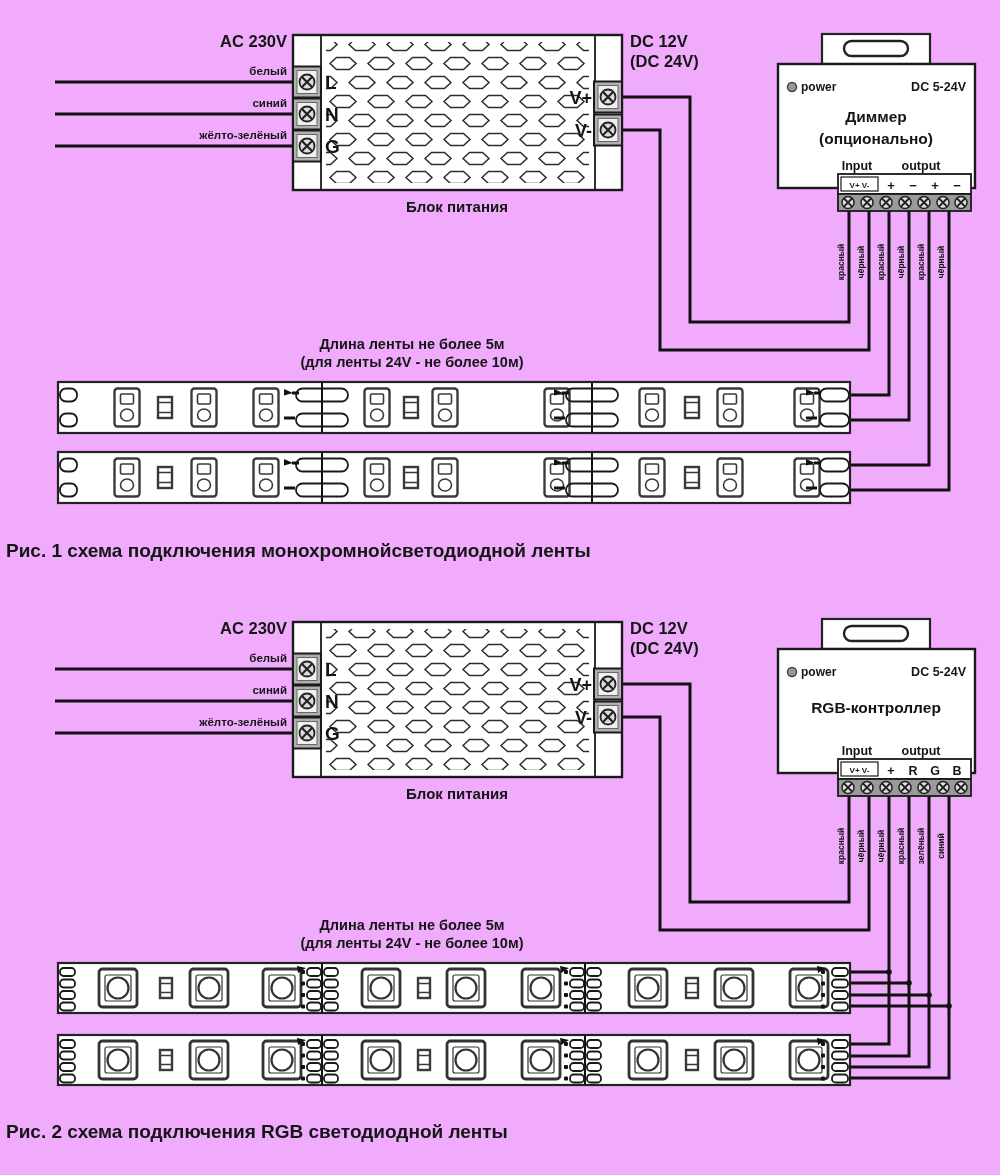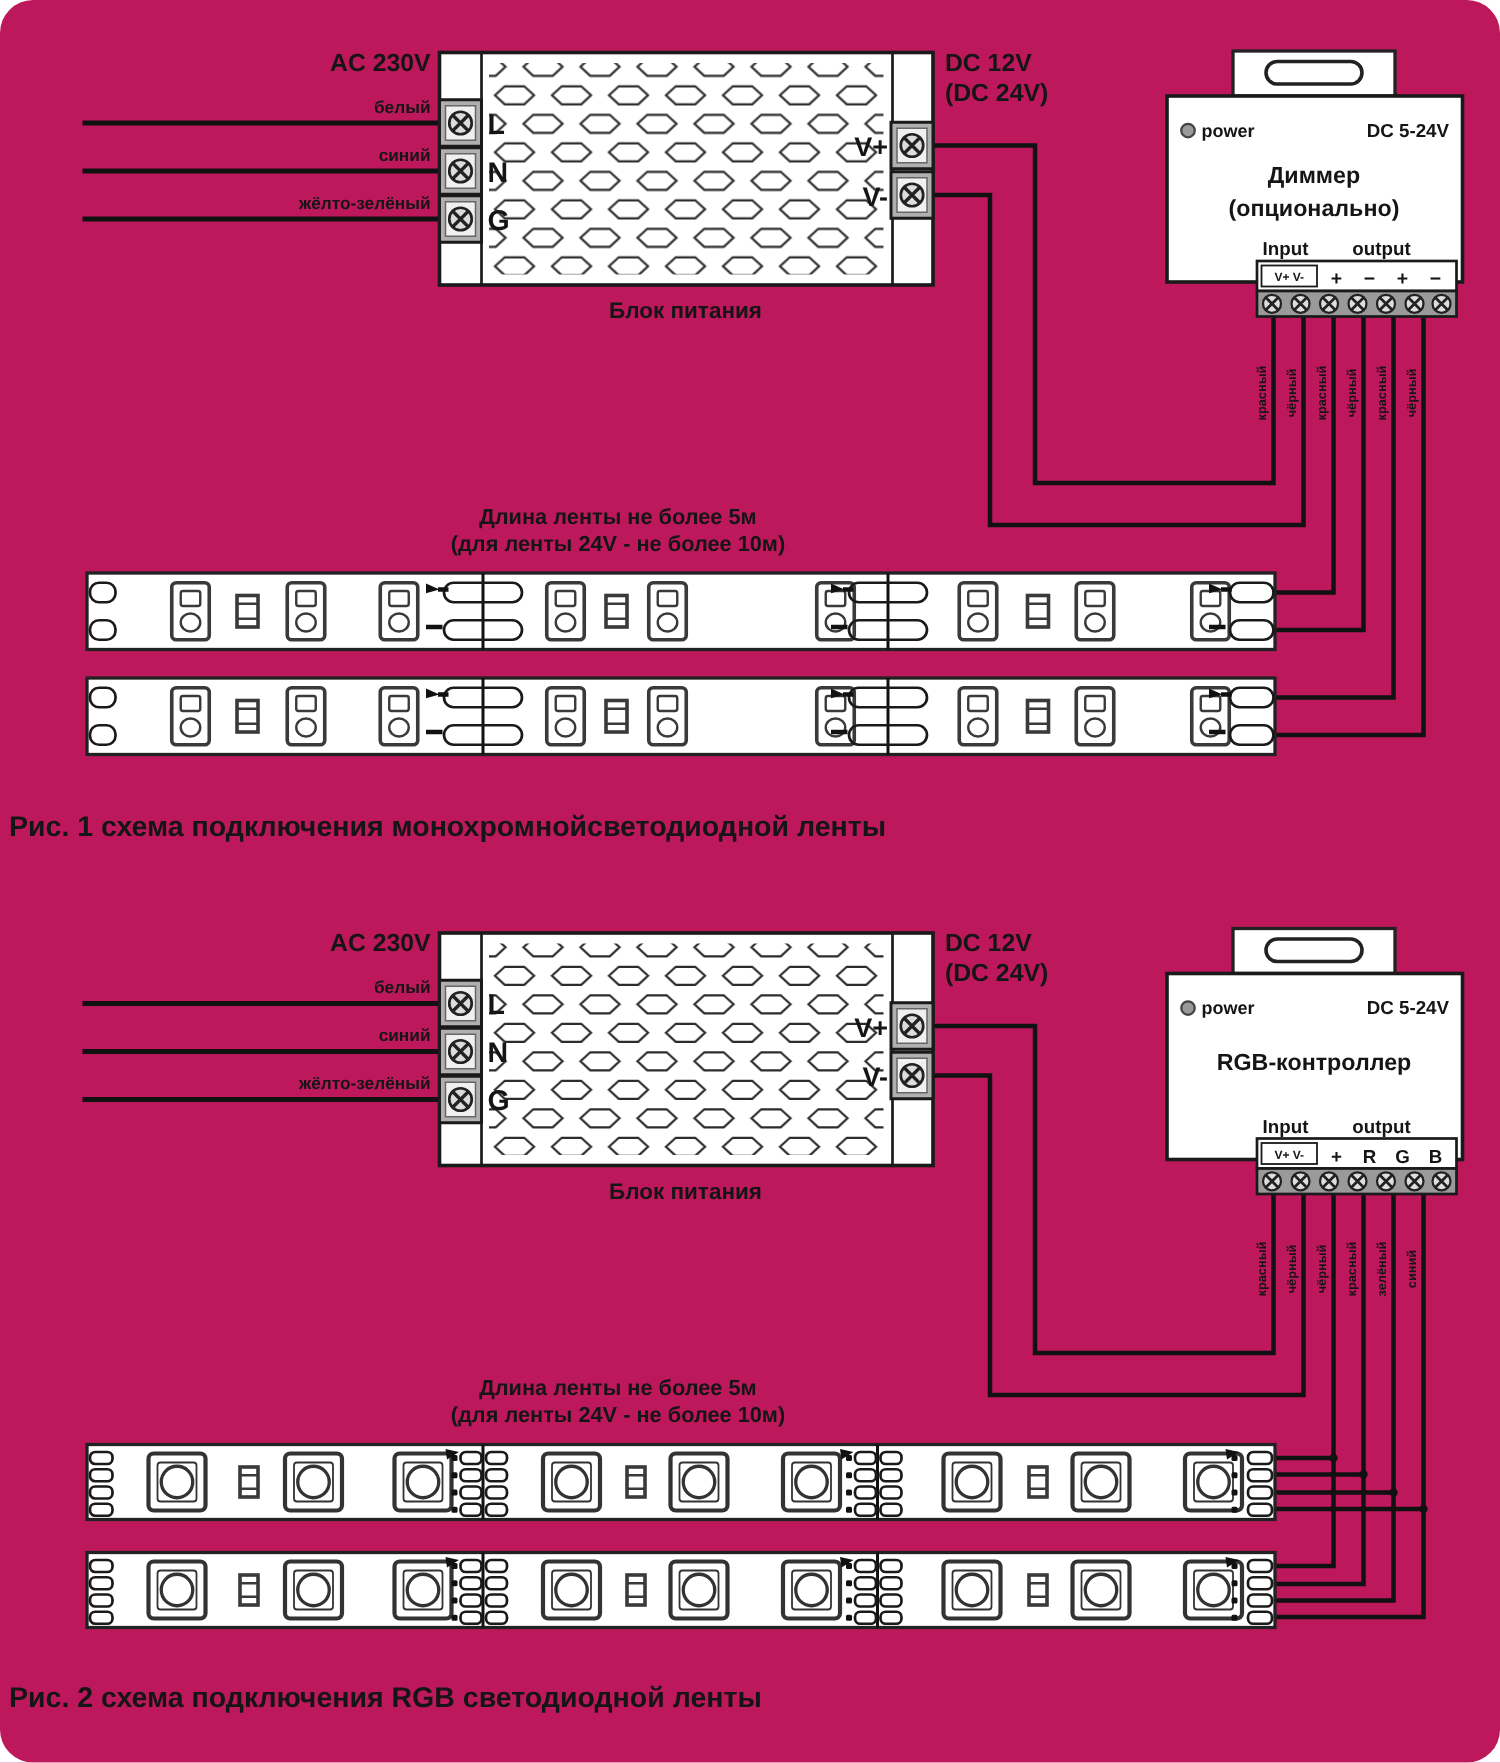--- a/index.html
+++ b/index.html
@@ -1,16 +1,16 @@
 <!DOCTYPE html>
 <html><head>
 <meta charset="utf-8">
 <style>
   html,body{margin:0;padding:0;background:#fff;}
-  #canvas{position:relative;width:1000px;height:1175px;background:#be185d;overflow:hidden;border-radius:22px;}
+  #canvas{position:relative;width:1000px;height:1175px;background:#f0abfc;overflow:hidden;}
   svg{position:absolute;left:0;top:0;}
   text{font-family:"Liberation Sans","DejaVu Sans",sans-serif;fill:#151515;}
   .b{font-weight:bold;}
   .sb{font-weight:600;}
   .bx{fill:#fff;stroke:#1a1a1a;stroke-width:2.4;}
   .bx2{fill:#fff;stroke:#222;stroke-width:2.2;}
   .thin{fill:none;stroke:#1a1a1a;stroke-width:1.8;}
   .wire{fill:none;stroke:#111;stroke-width:3.2;}
   .wire2{fill:none;stroke:#111;stroke-width:3;}
   .comp{fill:#fff;stroke:#3a3a3a;stroke-width:2.4;}

